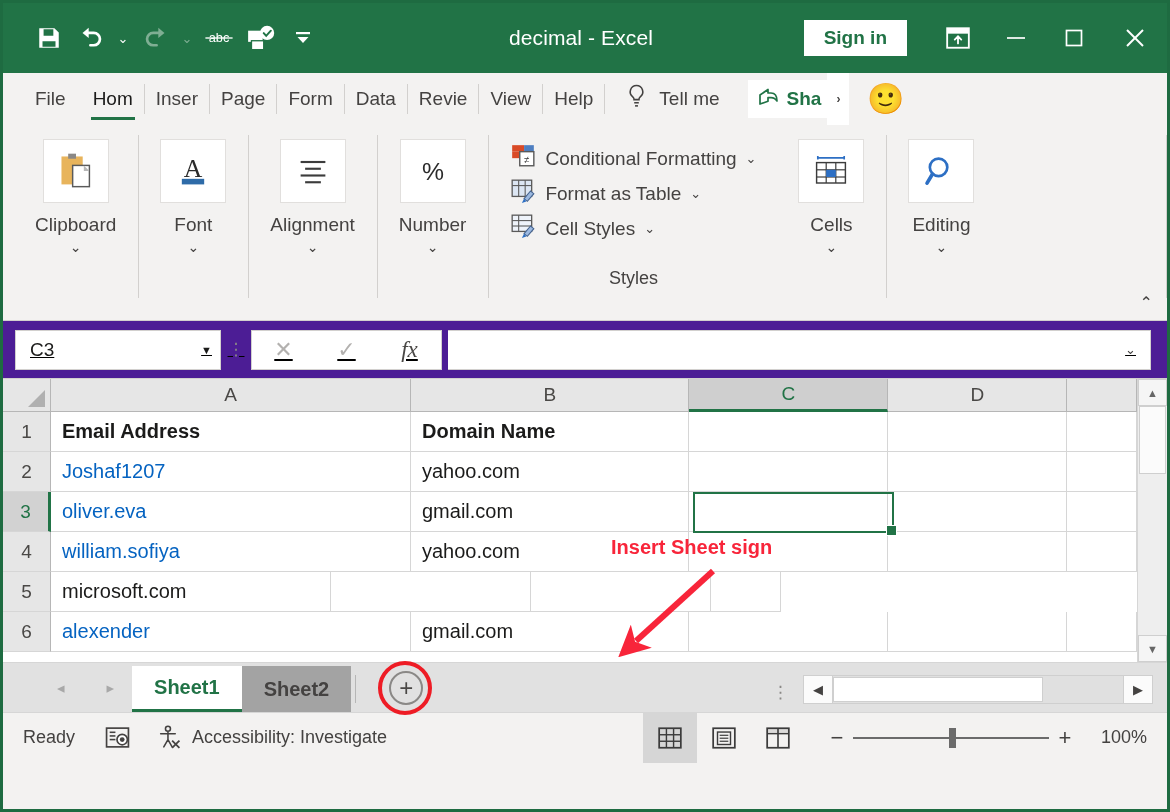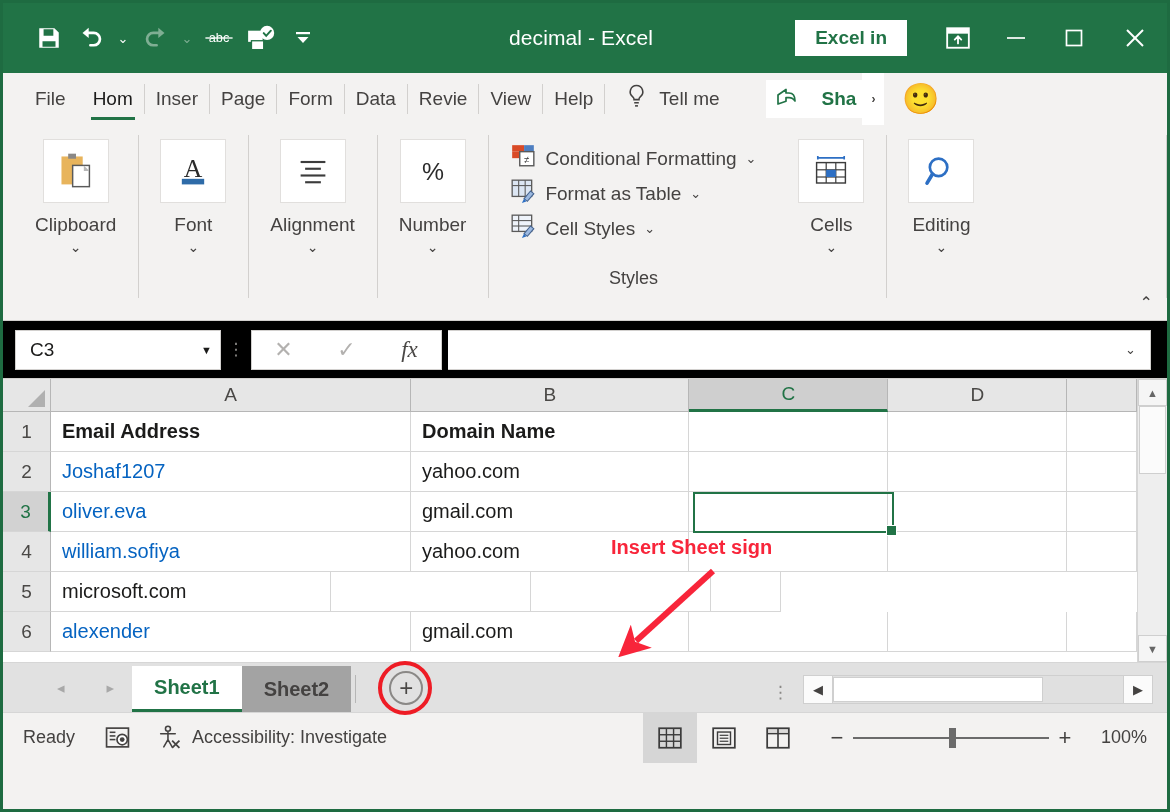--- a/index.html
+++ b/index.html
@@ -81,24 +81,24 @@
     content: ""; position: absolute;
     bottom: 5px; left: 9px; right: 9px;
     height: 3px; background: #217346;
   }
   .tab-sep { width: 1px; background: #d2d0ce; margin: 11px 0; }
   .tellme {
     display: flex; align-items: center; gap: 13px;
     padding: 0 14px 0 22px; font-size: 19px; color: #444241;
   }
   .share-btn {
-    display: flex; align-items: center; gap: 24px;
+    display: flex; align-items: center; gap: 7px;
     background: #ffffff;
     padding: 6px 6px 6px 10px;
-    margin-left: 32px;
+    margin-left: 14px;
     font-size: 19px; font-weight: bold; color: #217346;
     align-self: center; height: 38px;
     position: relative;
   }
   .share-chev {
     position: absolute; right: -22px; top: -7px;
     width: 22px; height: 52px; background: #ffffff;
     display: flex; align-items: center; justify-content: center;
     font-size: 12px; color: #444241;
   }
@@ -156,24 +156,25 @@
   .ribbon-collapse {
     position: absolute; right: 14px; bottom: 8px;
     font-size: 16px; color: #444241;
   }
   .ribbon-right-sep {
     position: absolute; right: 0; top: 10px; bottom: 22px; width: 1px; background: #d2d0ce;
   }
 
   
   .formula-bar {
-    height: 58px; background: #000000;
+    height: 58px; background: #4c1d95;
     display: flex; align-items: center;
     padding: 0 16px 0 12px;
     border-bottom: 1px solid #d2d0ce;
+    text-decoration: underline;
   }
   .namebox {
     width: 206px; height: 40px; background: #ffffff;
     border: 1px solid #d2d0ce;
     display: flex; align-items: center;
     padding: 0 8px 0 14px;
     font-size: 19px; color: #1b1b1a;
   }
   .namebox-caret { margin-left: auto; font-size: 11px; color: #1b1b1a; }
   .fb-dots {
@@ -421,21 +422,21 @@
         <svg width="20" height="20" viewBox="0 0 20 20">
             <rect x="3" y="4" width="14" height="2.2" fill="#fff"></rect>
             <path fill="#fff" d="M4.5 9h11L10 15z"></path>
           </svg>
       </div>
     </div>
 
     <div class="title-text">decimal - Excel</div>
 
     <div class="title-right">
-      <button class="signin">Excel in</button>
+      <button class="signin">Sign in</button>
       <div class="win-btn">
         <svg width="26" height="24" viewBox="0 0 24 22">
             <rect x="2" y="2" width="20" height="18" fill="none" stroke="#fff" stroke-width="1.7"></rect>
             <rect x="2" y="2" width="20" height="5" fill="#fff"></rect>
             <path d="M12 16V10M9 12.5l3-3 3 3" stroke="#fff" stroke-width="1.7" fill="none" stroke-linecap="round"></path>
           </svg>
       </div>
       <div class="win-btn">
         <svg width="22" height="12" viewBox="0 0 22 12">
             <line x1="2" y1="6" x2="20" y2="6" stroke="#fff" stroke-width="1.7"></line>

